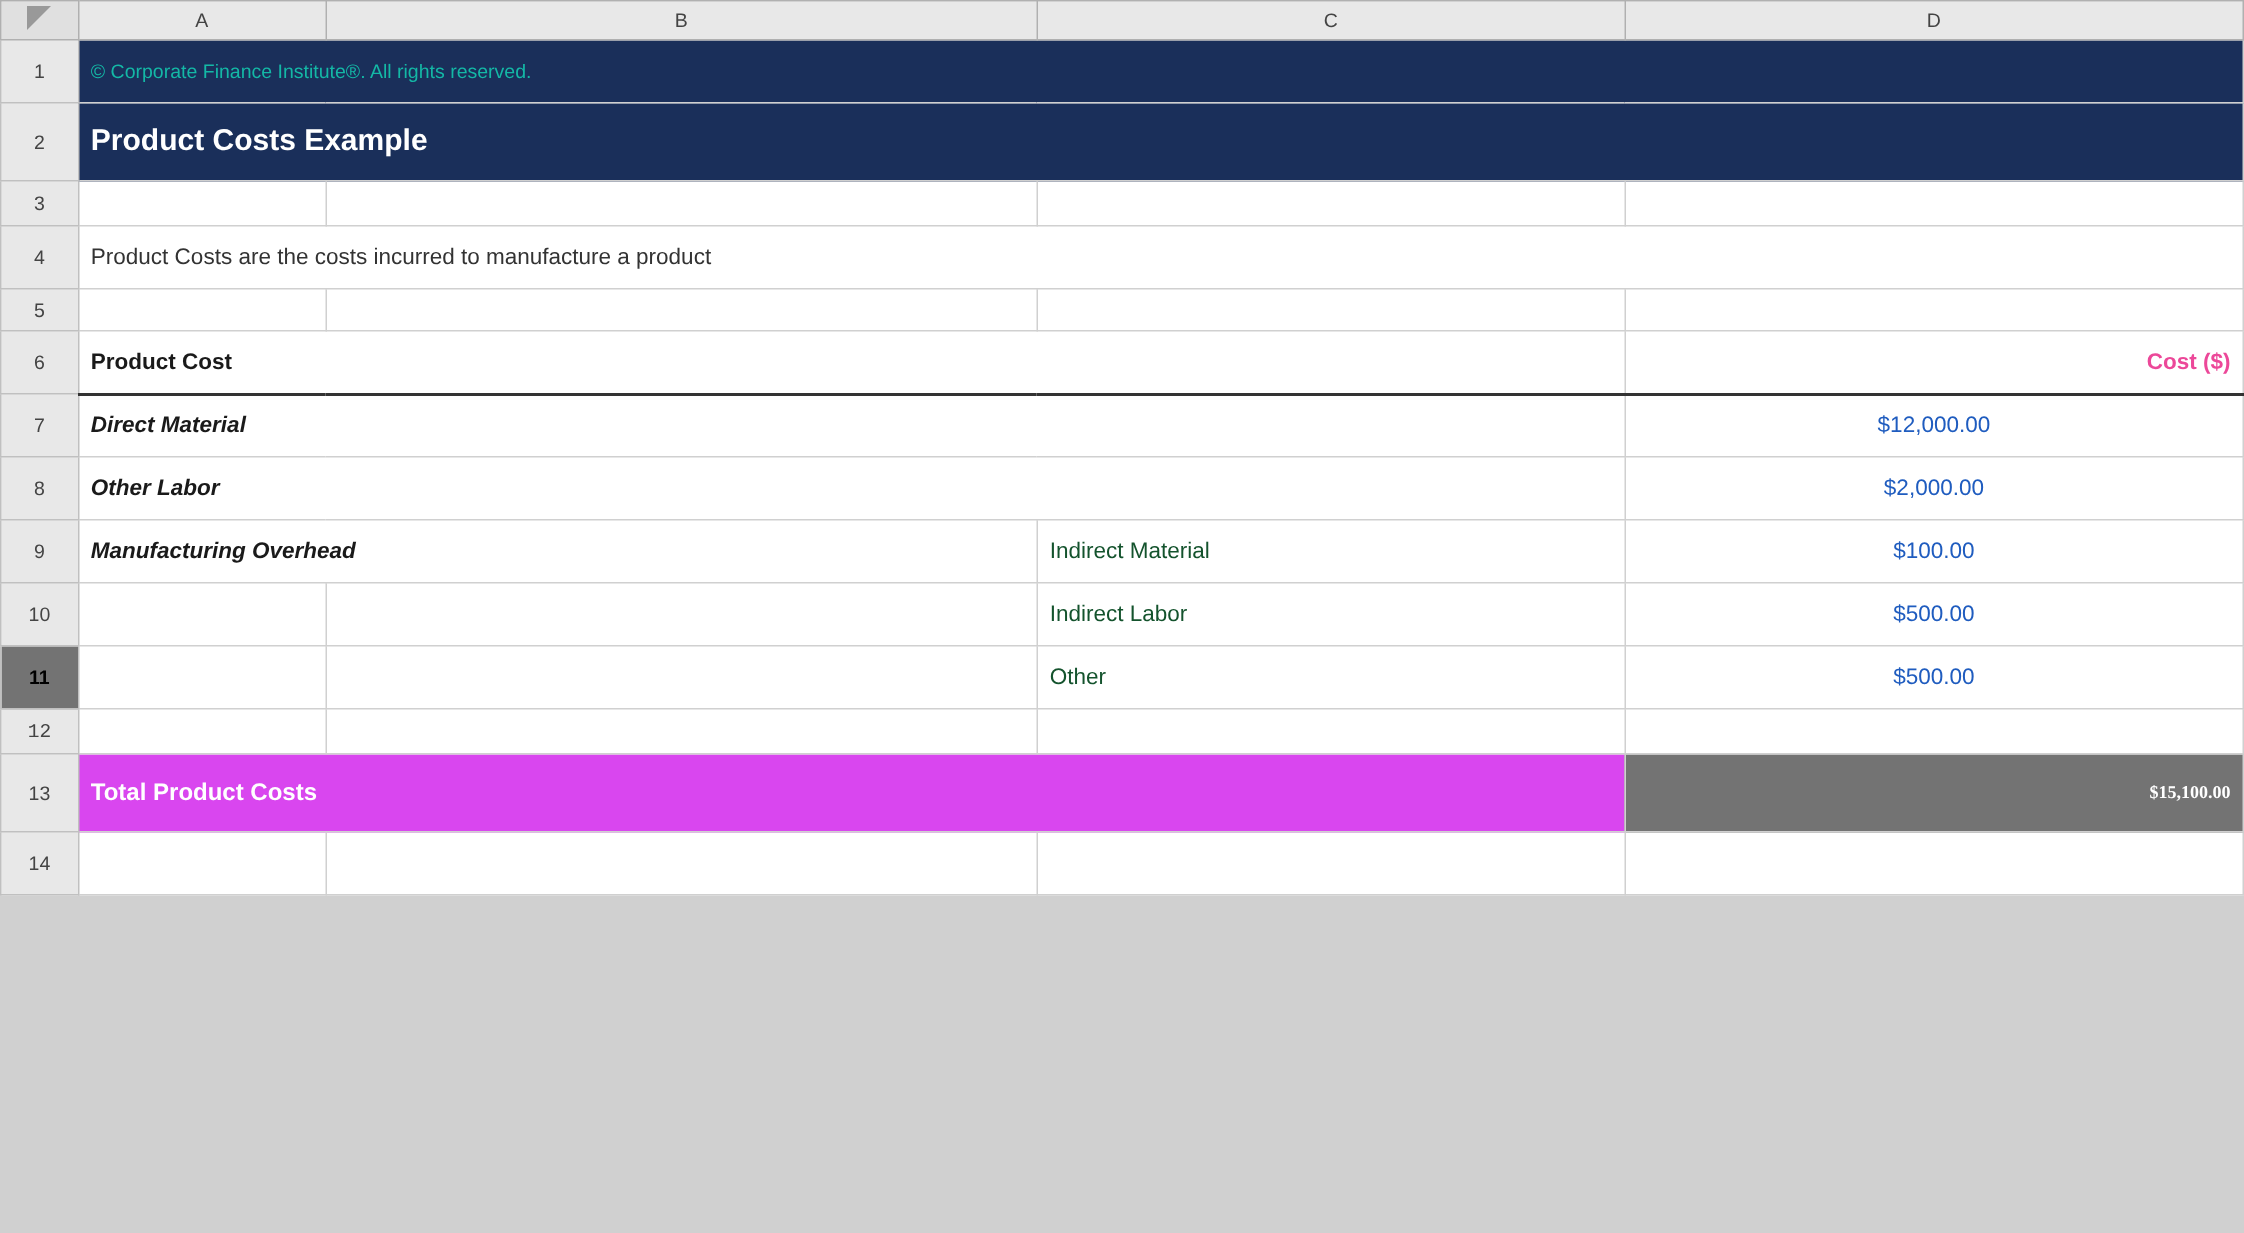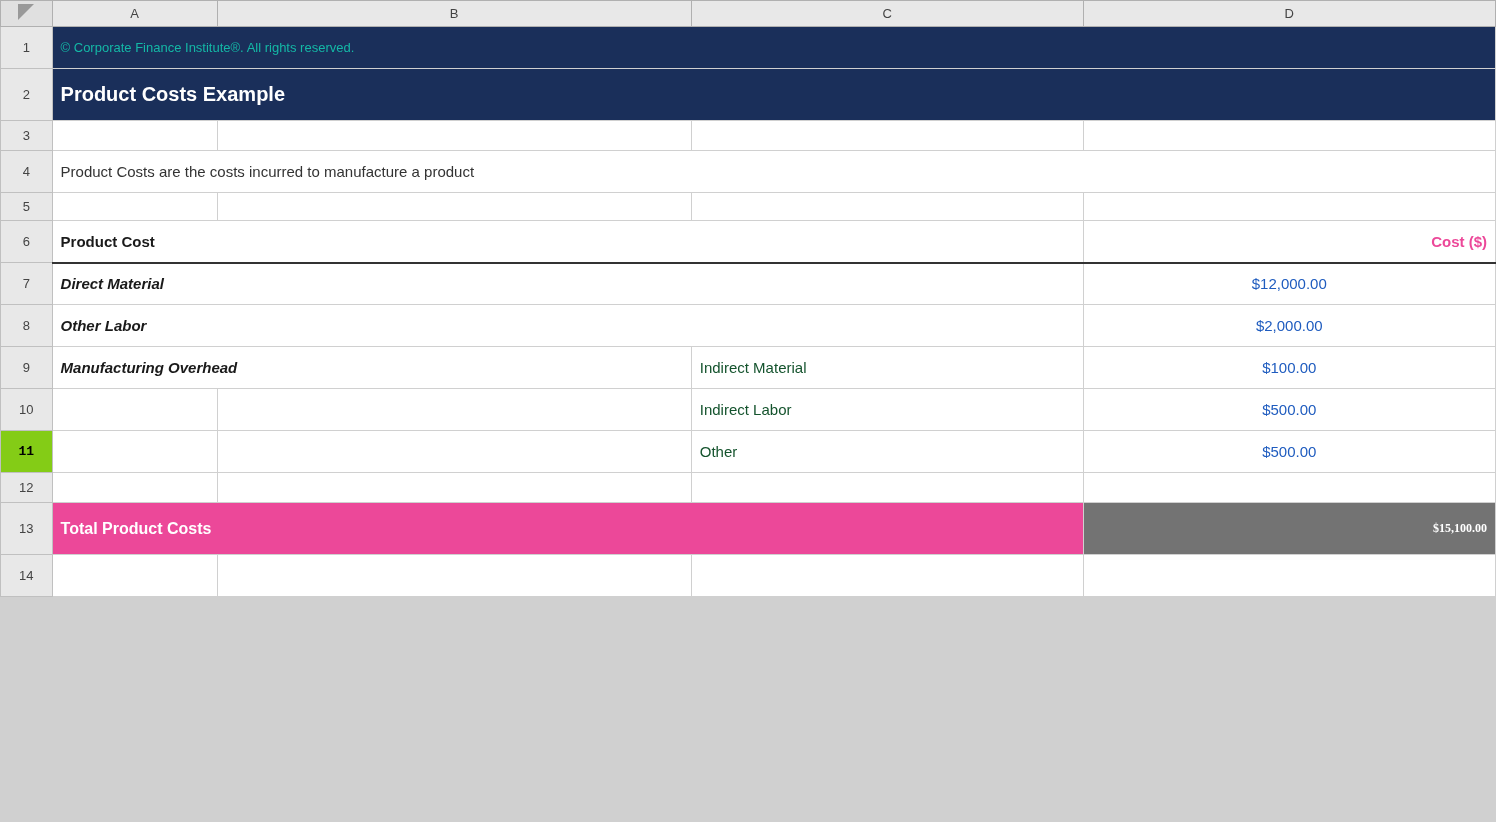--- a/index.html
+++ b/index.html
@@ -54,24 +54,23 @@
       text-align: center;
       font-size: 13px;
       color: #444;
       width: 50px;
       padding: 2px 4px;
       vertical-align: middle;
       font-weight: normal;
     }
 
     td.row-num.selected {
-      background: #84cc16;
+      background: #737373;
       color: #000;
       font-weight: bold;
-      font-family: Liberation Mono, monospace;
     }
 
     
     td.cell {
       border: 1px solid #d0d0d0;
       padding: 2px 8px;
       vertical-align: middle;
     }
 
     
@@ -79,21 +78,21 @@
     tr.row-2 { height: 52px; }
     tr.row-3 { height: 30px; }
     tr.row-4 { height: 42px; }
     tr.row-5 { height: 28px; }
     tr.row-6 { height: 42px; }
     tr.row-7 { height: 42px; }
     tr.row-8 { height: 42px; }
     tr.row-9 { height: 42px; }
     tr.row-10 { height: 42px; }
     tr.row-11 { height: 42px; }
-    tr.row-12 { height: 30px; }
+    tr.row-12 { height: 30px; font-family: Liberation Mono, monospace; }
     tr.row-13 { height: 52px; }
     tr.row-14 { height: 42px; }
 
     
     .col-a { width: 160px; }
     .col-b { width: 460px; }
     .col-c { width: 380px; }
     .col-d { width: 400px; }
 
     
@@ -150,21 +149,21 @@
     }
 
     
     .sub-label {
       font-size: 15px;
       color: #14532d;
     }
 
     
     .total-orange {
-      background-color: #ec4899;
+      background-color: #d946ef;
       color: white;
       font-weight: bold;
       font-size: 16px;
     }
 
     .total-orange-right {
       background-color: #737373;
       color: white;
       font-weight: bold;
       font-size: 12px;

